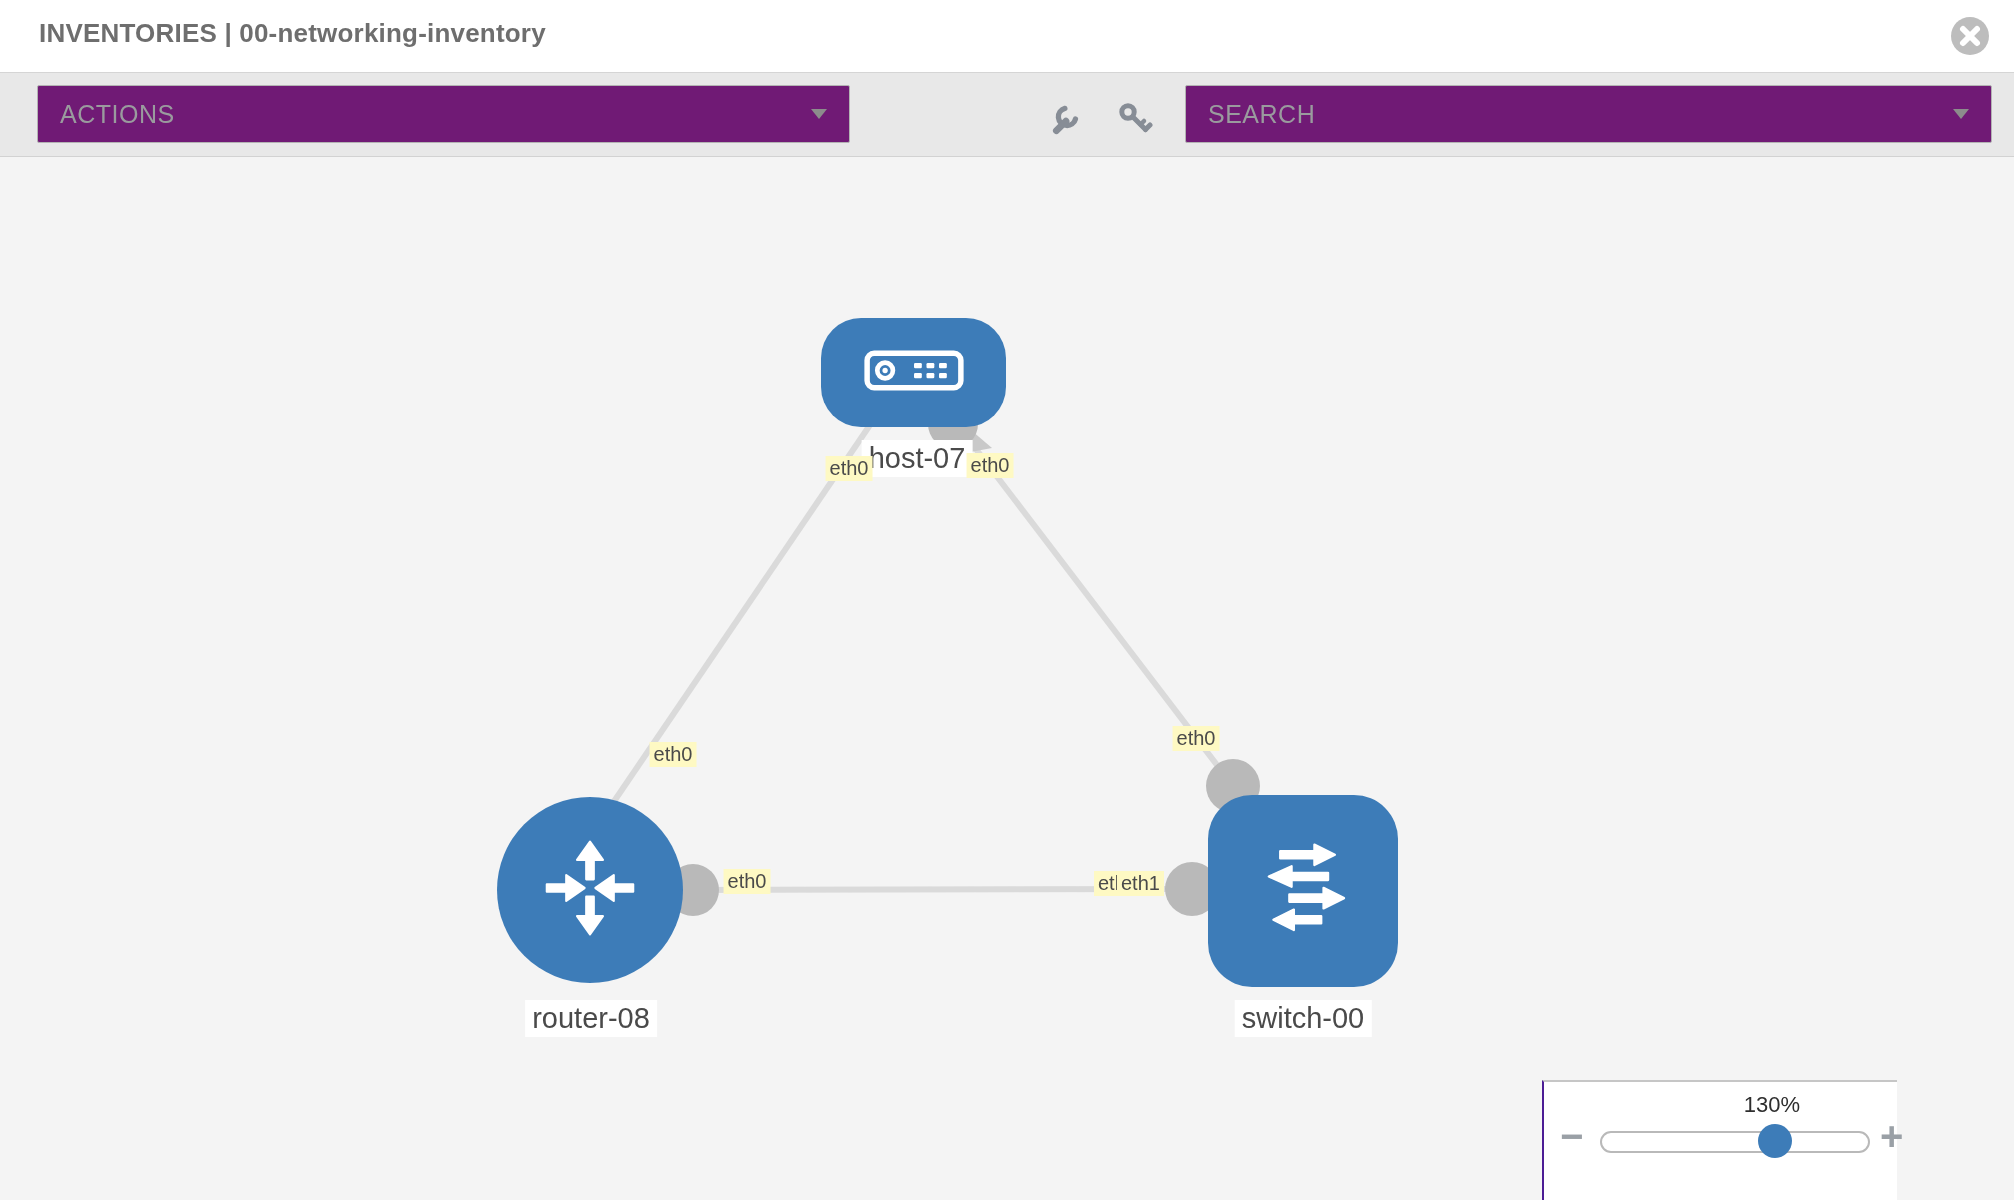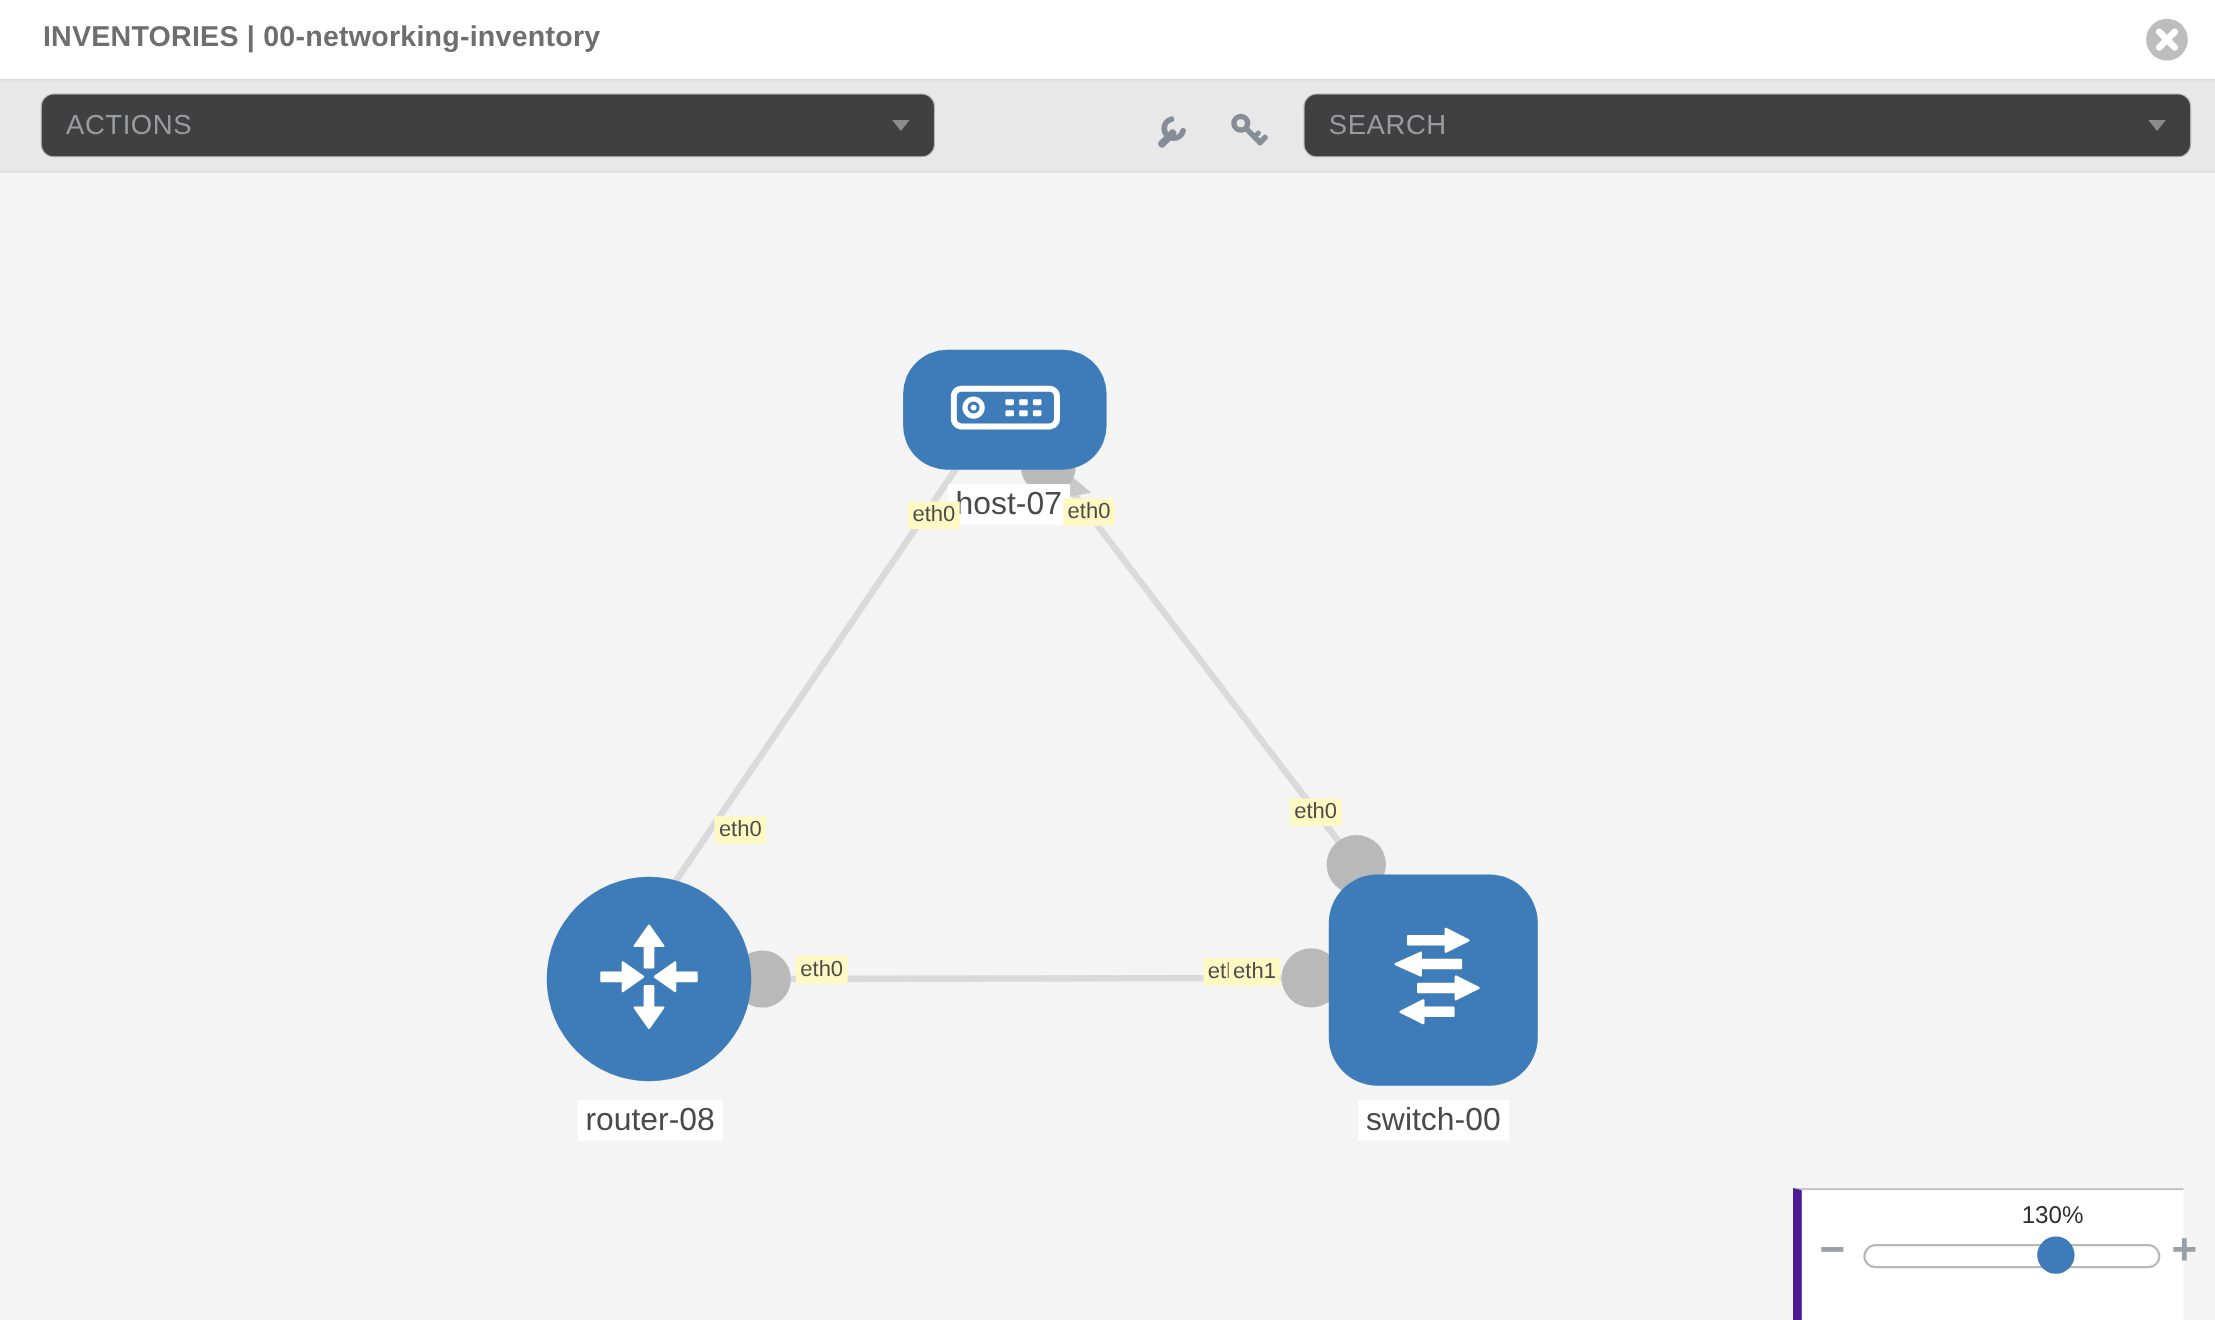--- a/index.html
+++ b/index.html
@@ -9,22 +9,22 @@
   
   .header{position:absolute;left:0;top:0;width:2014px;height:88px;background:#fff;}
   .page-title{position:absolute;left:39px;top:18px;font-size:26px;font-weight:700;
               color:#6e6e6e;letter-spacing:.2px;}
   .close-btn{position:absolute;right:24px;top:16px;width:40px;height:40px;border:none;
              background:transparent;padding:0;cursor:pointer;}
 
   
   .toolbar{position:absolute;left:0;top:72px;width:2014px;height:85px;background:#e8e8e8;
            border-top:1px solid #d5d5d5;border-bottom:1px solid #d2d2d2;box-sizing:border-box;}
-  .dropdown{position:absolute;top:13px;height:58px;background:#404040;border:1px solid #b3b3b3;
-            border-radius:12px;box-sizing:border-box;display:flex;align-items:center;
+  .dropdown{position:absolute;top:13px;height:58px;background:#701a75;border:1px solid #b3b3b3;
+            border-radius:2px;box-sizing:border-box;display:flex;align-items:center;
             justify-content:space-between;padding:0 22px;cursor:pointer;}
   .dd-actions{left:37px;width:813px;}
   .dd-search{left:1185px;width:807px;}
   .dd-label{font-size:25px;color:#9a9b9e;letter-spacing:.5px;}
   .caret{width:0;height:0;border-left:8px solid transparent;border-right:8px solid transparent;
          border-top:10px solid #8c8c8c;}
   .tool-btn{position:absolute;top:97px;width:46px;height:46px;border:none;background:transparent;
             padding:0;cursor:pointer;}
   .tool-wrench{left:1044px;}
   .tool-key{left:1112px;}
@@ -49,22 +49,22 @@
               padding:1px 4px;white-space:nowrap;}
   .pl-host-left{left:849px;top:299px;transform:translateX(-50%);}
   .pl-host-right{left:990px;top:296px;transform:translateX(-50%);}
   .pl-hr-link{left:673px;top:585px;transform:translateX(-50%);}
   .pl-hs-link{left:1196px;top:569px;transform:translateX(-50%);}
   .pl-router-right{left:747px;top:712px;transform:translateX(-50%);}
   .pl-switch-back{left:1094px;top:714px;z-index:1;}
   .pl-switch-front{left:1117px;top:714px;z-index:2;}
 
   
-  .zoom-panel{position:absolute;left:1630px;top:1080px;width:355px;height:120px;background:#fff;
-              border-left:8px solid #4c1d95;border-top:2px solid #c6c6c6;box-sizing:border-box;}
+  .zoom-panel{position:absolute;left:1542px;top:1080px;width:355px;height:120px;background:#fff;
+              border-left:2px solid #4c1d95;border-top:2px solid #c6c6c6;box-sizing:border-box;}
   .zoom-level{position:absolute;left:228px;top:10px;transform:translateX(-50%);
               font-size:22px;color:#2e2e2e;}
   .zoom-minus,.zoom-plus{position:absolute;top:30px;border:none;background:transparent;
               font-size:40px;font-weight:700;color:#9aa0a6;padding:0;cursor:pointer;line-height:48px;}
   .zoom-minus{left:16px;}
   .zoom-plus{left:336px;}
   .zoom-track{position:absolute;left:56px;top:49px;width:270px;height:22px;background:#fff;
               border:2px solid #b9b9b9;border-radius:13px;box-sizing:border-box;cursor:pointer;}
   .zoom-thumb{position:absolute;left:156px;top:-9px;width:34px;height:34px;border-radius:50%;
               background:#3d7cb8;cursor:grab;}

